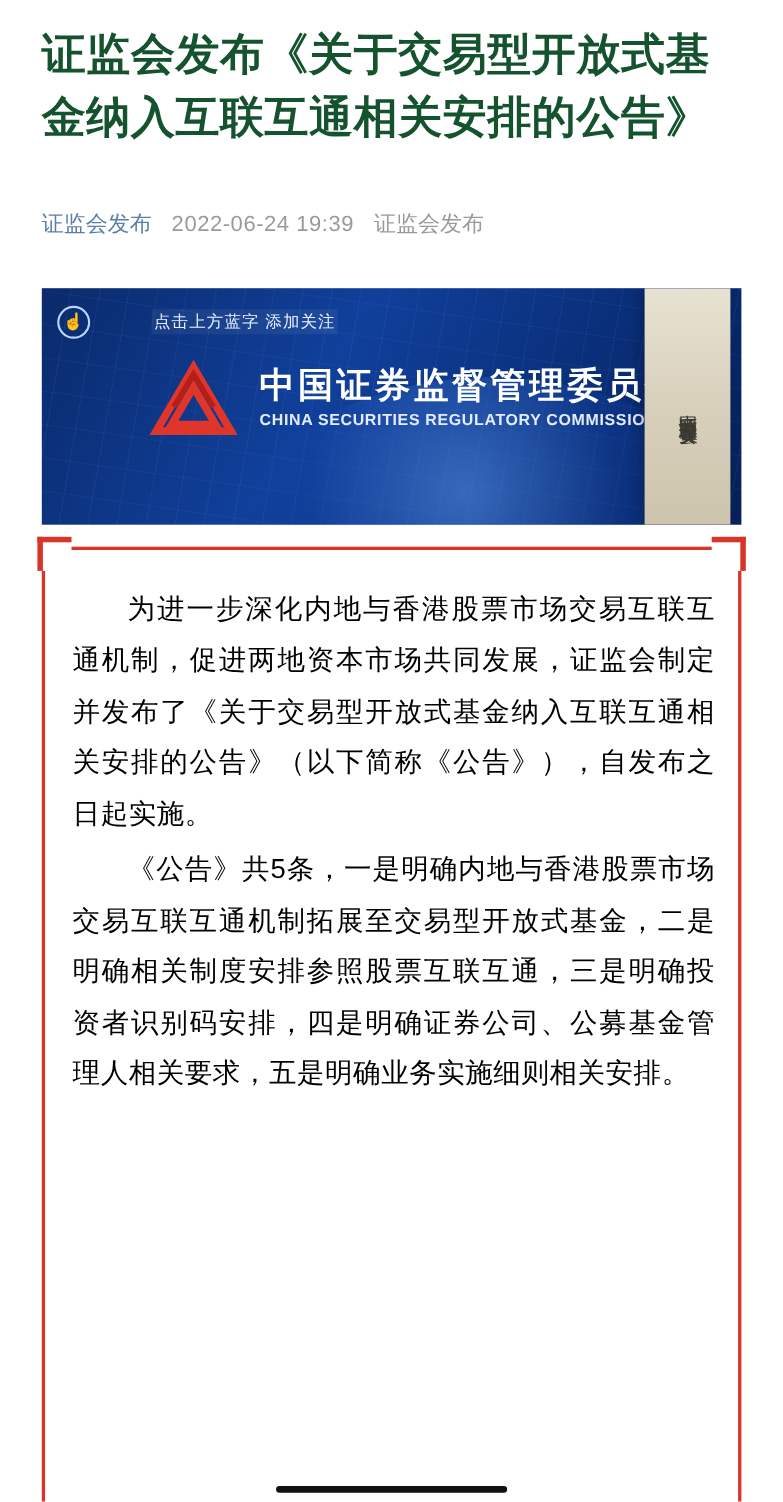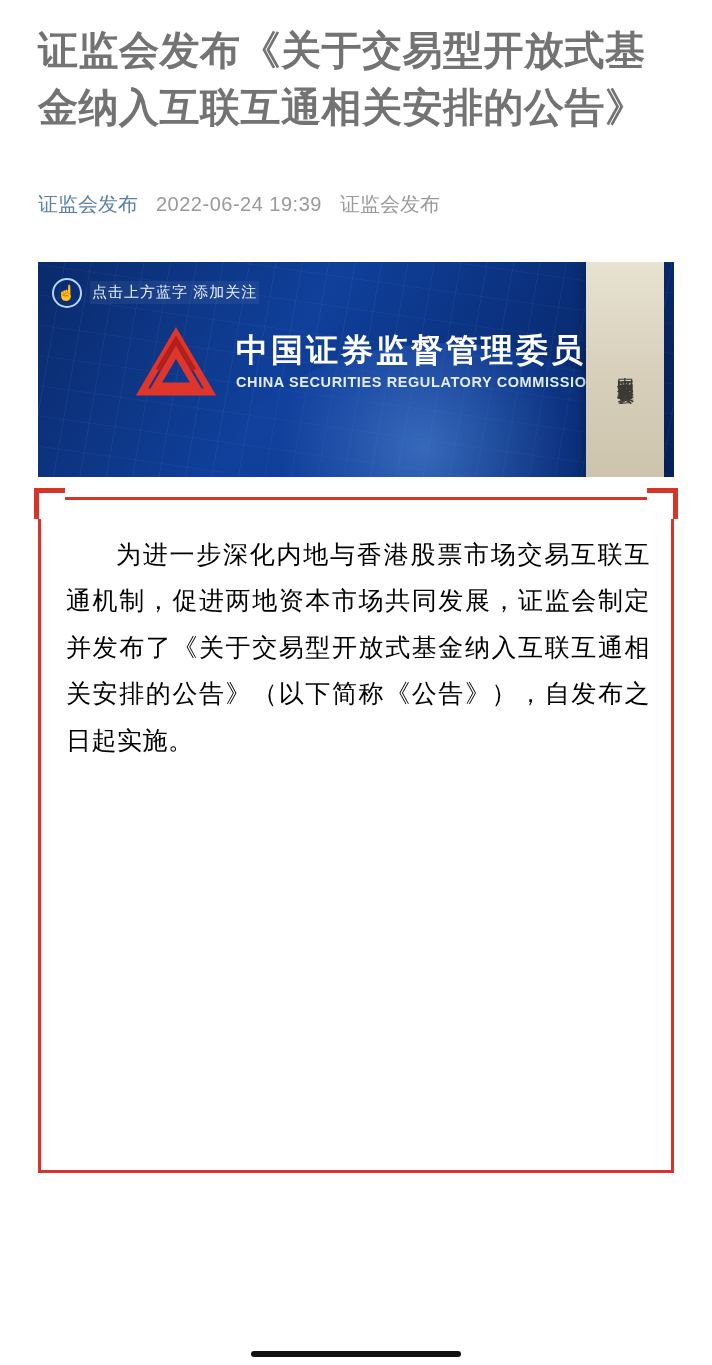--- a/index.html
+++ b/index.html
@@ -17,21 +17,21 @@
   }
   .article {
     padding: 0 38px;
     box-sizing: border-box;
   }
   .title {
     font-size: 40px;
     line-height: 1.42;
     font-weight: bold;
     letter-spacing: 0.5px;
-    color: #737373;
+    color: #14532d;
     padding-top: 22px;
     margin: 0;
   }
   .meta {
     margin-top: 34px;
     font-size: 20px;
     line-height: 1;
     display: flex;
     align-items: flex-end;
     white-space: nowrap;
@@ -99,20 +99,21 @@
     font-size: 15px;
     color: #cfe2ff;
     line-height: 1;
   }
   .banner .follow-text {
     font-size: 15px;
     color: #e7f0ff;
     background: rgba(255,255,255,0.06);
     letter-spacing: 1px;
     padding: 2px 2px;
+    margin-left: 48px;
   }
   .banner .brand {
     position: absolute;
     left: 96px;
     top: 64px;
     display: flex;
     align-items: center;
   }
   .banner .emblem {
     width: 84px;
@@ -266,16 +267,17 @@
   </div>
 </div>
 
 <div class="article">
   <div class="body-box">
     <span class="frame"></span>
     <span class="corner tl"></span>
     <span class="corner tr"></span>
 
     <p>为进一步深化内地与香港股票市场交易互联互通机制，促进两地资本市场共同发展，证监会制定并发布了《关于交易型开放式基金纳入互联互通相关安排的公告》（以下简称《公告》），自发布之日起实施。</p>
+    <p>《公告》共5条，一是明确内地与香港股票市场交易互联互通机制拓展至交易型开放式基金，二是明确相关制度安排参照股票互联互通，三是明确投资者识别码安排，四是明确证券公司、公募基金管理人相关要求，五是明确业务实施细则相关安排。</p>
   </div>
 </div>
 
 <div class="home-indicator"></div>
 
 </body></html>

